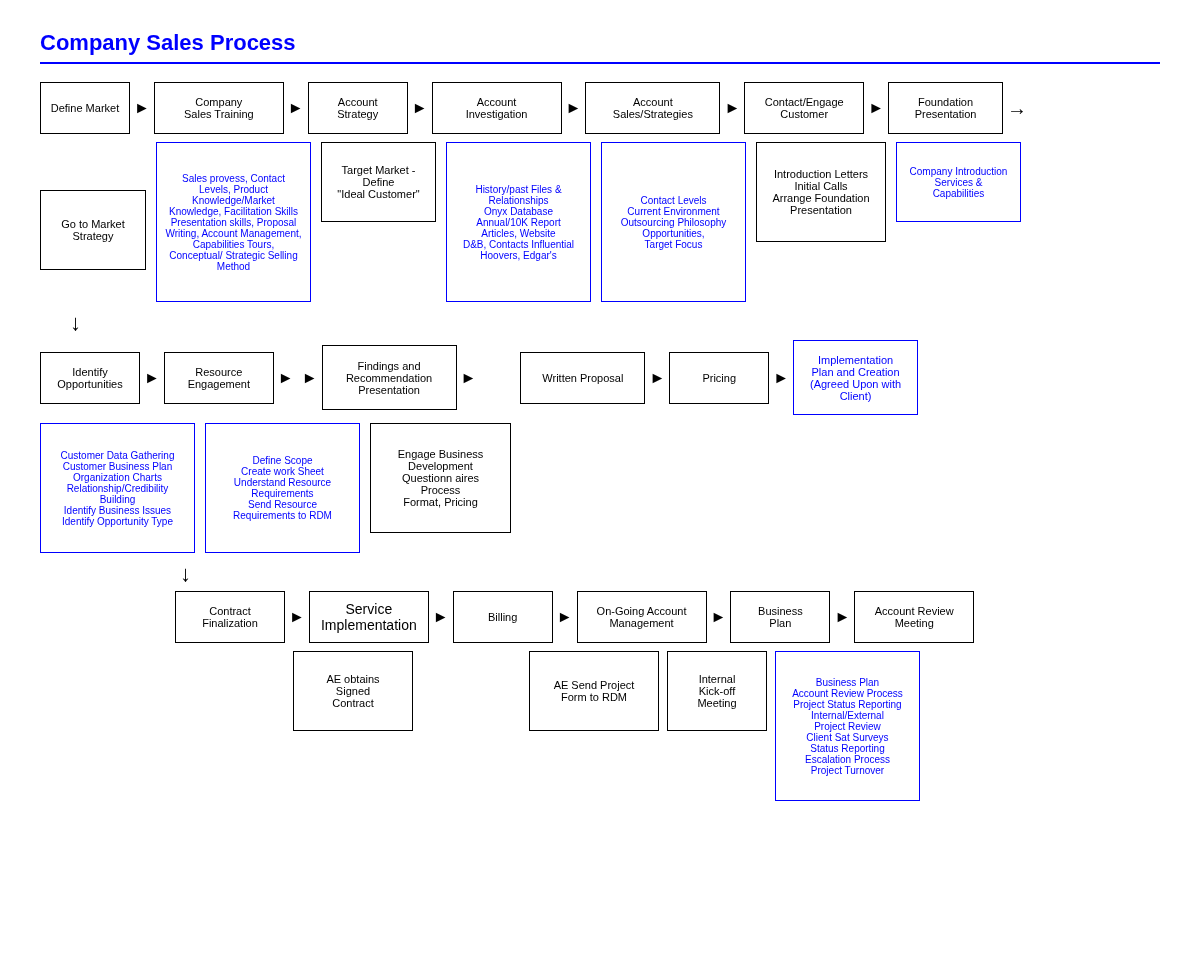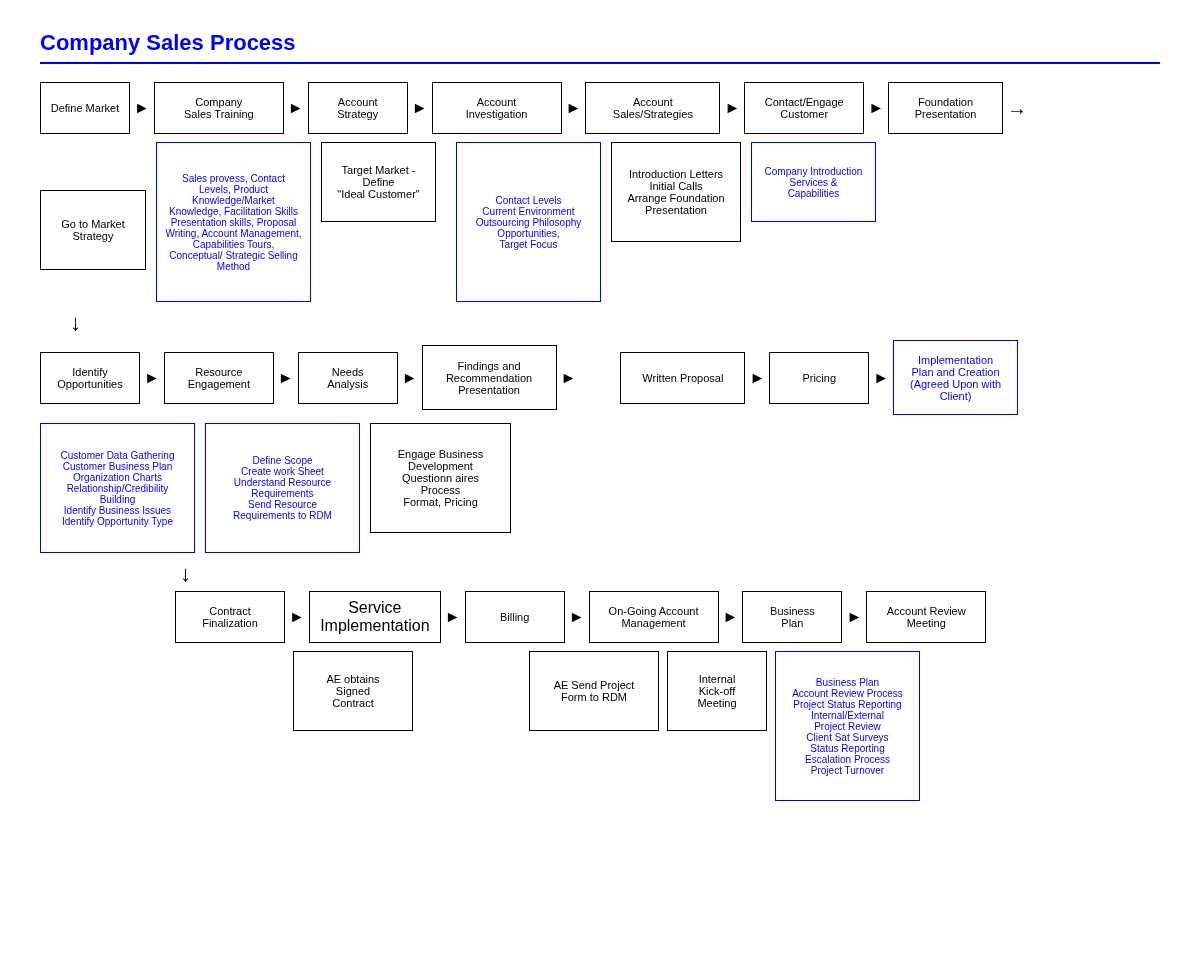--- a/index.html
+++ b/index.html
@@ -89,36 +89,36 @@
     <div style="font-size:20px;padding-left:4px;">→</div>
   </div>
 
   <div class="row" style="align-items:flex-start;">
     <div class="box box-black" style="width:106px;min-height:80px;font-size:11px;margin-top:48px;">Go to Market<br>Strategy</div>
     <div style="width:10px;flex-shrink:0;"></div>
     <div class="box box-blue" style="width:155px;min-height:160px;font-size:10px;color:#00f;border-color:#00f;">Sales provess, Contact Levels, Product Knowledge/Market Knowledge, Facilitation Skills Presentation skills, Proposal Writing, Account Management, Capabilities Tours, Conceptual/ Strategic Selling Method</div>
     <div style="width:10px;flex-shrink:0;"></div>
     <div class="box box-black" style="width:115px;min-height:80px;font-size:11px;">Target Market -<br>Define<br>"Ideal Customer"</div>
     <div style="width:10px;flex-shrink:0;"></div>
+    <div class="box box-blue" style="width:145px;min-height:160px;font-size:10px;color:#00f;border-color:#00f;">History/past Files &amp;<br>Relationships<br>Onyx Database<br>Annual/10K Report<br>Articles, Website<br>D&amp;B, Contacts Influential<br>Hoovers, Edgar's</div>
     <div style="width:10px;flex-shrink:0;"></div>
     <div class="box box-blue" style="width:145px;min-height:160px;font-size:10px;color:#00f;border-color:#00f;">Contact Levels<br>Current Environment<br>Outsourcing Philosophy<br>Opportunities,<br>Target Focus</div>
     <div style="width:10px;flex-shrink:0;"></div>
     <div class="box box-black" style="width:130px;min-height:100px;font-size:11px;">Introduction Letters<br>Initial Calls<br>Arrange Foundation<br>Presentation</div>
     <div style="width:10px;flex-shrink:0;"></div>
     <div class="box box-blue" style="width:125px;min-height:80px;font-size:10px;color:#00f;border-color:#00f;">Company Introduction<br>Services &amp;<br>Capabilities</div>
   </div>
 
   <div style="padding-left:30px;font-size:22px;margin:4px 0 4px 0;">↓</div>
 
   <div class="row">
     <div class="box box-black" style="width:100px;min-height:52px;font-size:11px;">Identify<br>Opportunities</div>
     <div class="arrow">►</div>
     <div class="box box-black" style="width:110px;min-height:52px;font-size:11px;">Resource<br>Engagement</div>
     <div class="arrow">►</div>
-    <div class="box box-black" style="width:100px;min-height:52px;font-size:11px;">Needs<br>Analysis</div>
     <div class="arrow">►</div>
     <div class="box box-black" style="width:135px;min-height:65px;font-size:11px;">Findings and<br>Recommendation<br>Presentation</div>
     <div class="arrow">►</div>
     <div class="box box-black" style="width:125px;min-height:52px;font-size:11px;margin-left:40px;">Written Proposal</div>
     <div class="arrow">►</div>
     <div class="box box-black" style="width:100px;min-height:52px;font-size:11px;">Pricing</div>
     <div class="arrow">►</div>
     <div class="box box-black" style="width:125px;min-height:75px;font-size:11px;color:#00f;border-color:#00f;">Implementation<br>Plan and Creation<br>(Agreed Upon with<br>Client)</div>
   </div>
 
@@ -128,21 +128,21 @@
     <div class="box box-blue" style="width:155px;min-height:130px;font-size:10px;color:#00f;border-color:#00f;">Define Scope<br>Create work Sheet<br>Understand Resource<br>Requirements<br>Send Resource<br>Requirements to RDM</div>
     <div style="width:10px;flex-shrink:0;"></div>
     <div class="box box-black" style="width:141px;min-height:110px;font-size:11px;">Engage Business<br>Development<br>Questionn aires<br>Process<br>Format, Pricing</div>
   </div>
 
   <div style="padding-left:140px;font-size:22px;margin:4px 0 4px 0;">↓</div>
 
   <div class="row" style="padding-left:135px;">
     <div class="box box-black" style="width:110px;min-height:52px;font-size:11px;">Contract<br>Finalization</div>
     <div class="arrow">►</div>
-    <div class="box box-black" style="width:132px;min-height:52px;font-size:16px;">Service<br>Implementation</div>
+    <div class="box box-black" style="width:120px;min-height:52px;font-size:14px;">Service<br>Implementation</div>
     <div class="arrow">►</div>
     <div class="box box-black" style="width:100px;min-height:52px;font-size:11px;">Billing</div>
     <div class="arrow">►</div>
     <div class="box box-black" style="width:130px;min-height:52px;font-size:11px;">On-Going Account<br>Management</div>
     <div class="arrow">►</div>
     <div class="box box-black" style="width:100px;min-height:52px;font-size:11px;">Business<br>Plan</div>
     <div class="arrow">►</div>
     <div class="box box-black" style="width:120px;min-height:52px;font-size:11px;">Account Review<br>Meeting</div>
   </div>
 

